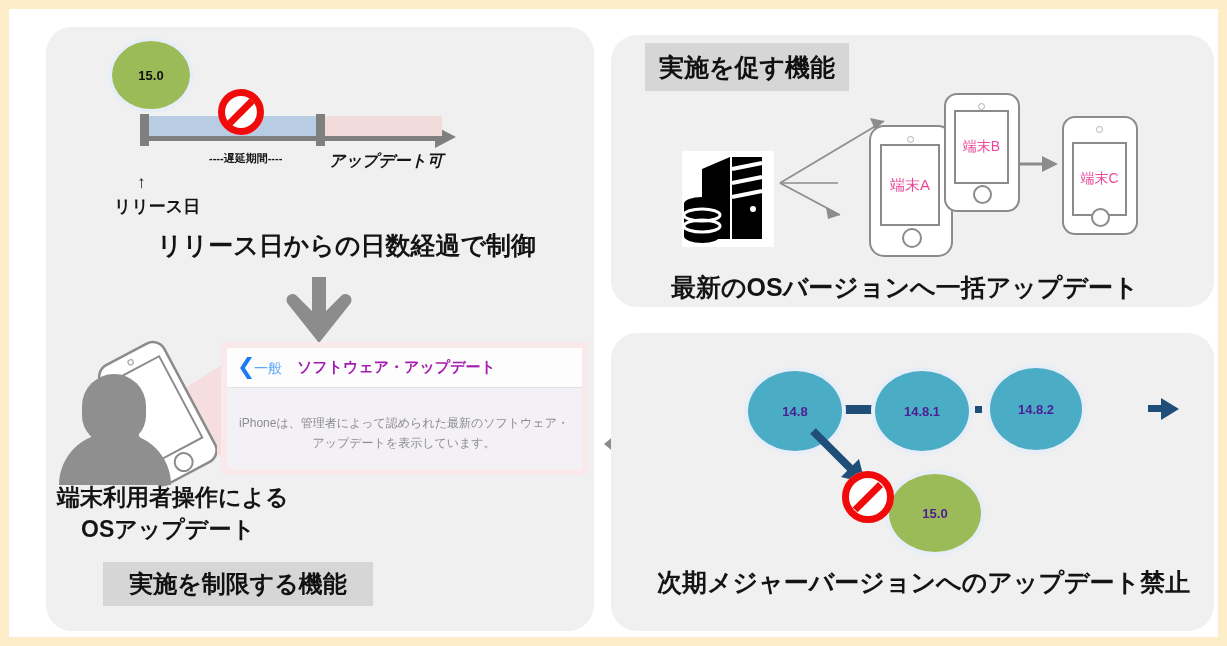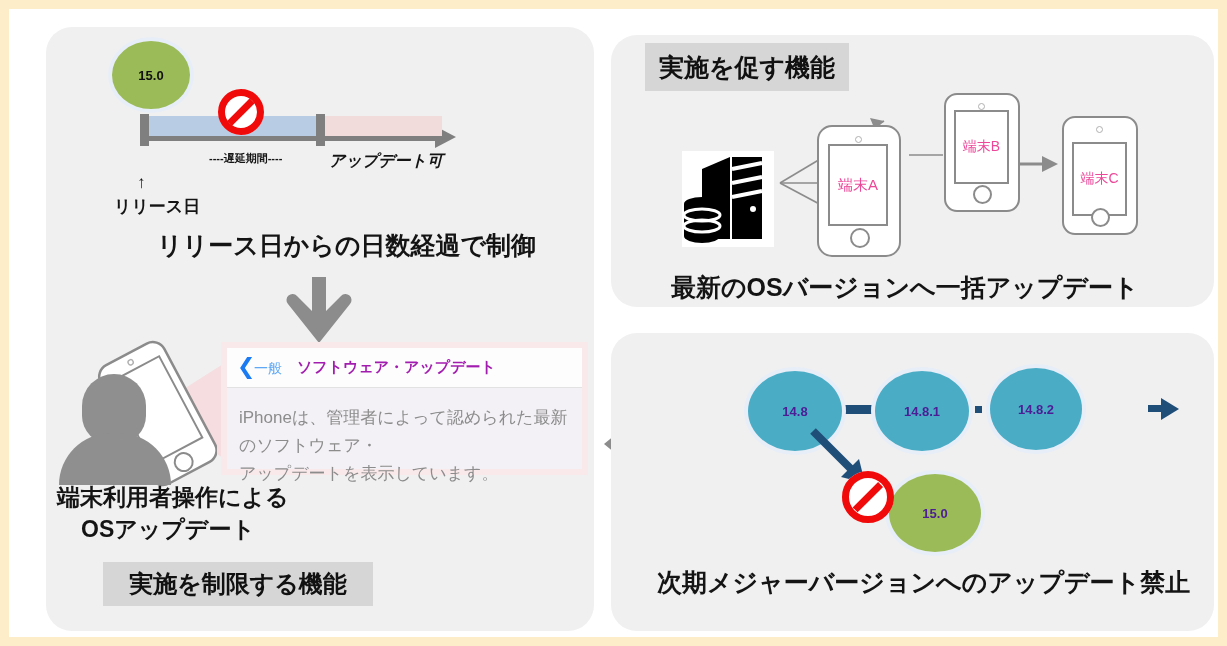--- a/index.html
+++ b/index.html
@@ -55,22 +55,22 @@
   
   #ios-wrap{position:absolute;left:212px;top:333px;width:367px;height:133px;
             background:#fae9ea;padding:6px;box-sizing:border-box;}
   #ios-card{position:absolute;left:218px;top:339px;width:355px;height:121px;background:#f4f1f6;}
   #ios-navbar{position:absolute;left:218px;top:339px;width:355px;height:39px;background:#fdfdfd;
               border-bottom:1px solid #e2e2e2;}
   #ios-back-chevron{position:absolute;left:228px;top:348px;color:#1a7bf2;font-size:22px;
                     font-weight:bold;line-height:20px;}
   #ios-back-label{position:absolute;left:245px;top:351px;color:#5fa8f5;font-size:14px;}
   #ios-title{position:absolute;left:288px;top:349px;color:#a21caf;font-size:15px;font-weight:bold;}
-  #ios-body{position:absolute;left:230px;top:395px;width:330px;color:#8c8c8c;font-size:17px;
-            line-height:1.65;}
+  #ios-body{position:absolute;left:230px;top:405px;width:330px;color:#8c8c8c;font-size:12px;
+            line-height:1.65;text-align:center;}
 
   
   #person-head{position:absolute;left:73px;top:365px;width:64px;height:70px;
       border-radius:34px 34px 30px 30px;background:#8f8f8f;}
   #person-body{position:absolute;left:50px;top:424px;width:112px;height:52px;
       border-radius:52px 52px 0 0;background:#8f8f8f;}
   #pinkbeam{position:absolute;left:140px;top:345px;width:0;height:0;
       border-top:57px solid transparent;border-bottom:57px solid transparent;
       border-right:90px solid #f6dddf;}
   #tilted-phone{position:absolute;left:88px;top:330px;width:120px;height:150px;}
@@ -87,21 +87,21 @@
   #server-icon{position:absolute;left:673px;top:142px;width:92px;height:96px;background:#fff;}
   #lbl-bulk{left:662px;top:262px;font-size:25px;}
 
   .phone{position:absolute;border:2.5px solid #8b8b8b;border-radius:13px;background:#fff;}
   .phone .screen{position:absolute;border:2px solid #8b8b8b;background:#fff;
         display:flex;align-items:center;justify-content:center;
         color:#ec4899;font-weight:normal;text-align:right;}
   .phone .home{position:absolute;border:2px solid #8b8b8b;border-radius:50%;background:#fff;}
   .phone .spk{position:absolute;border:1.5px solid #b0b0b0;border-radius:50%;background:#fff;}
 
-  #phone-a{left:808px;top:116px;width:80px;height:128px;border-radius:15px;}
+  #phone-a{left:860px;top:116px;width:80px;height:128px;border-radius:15px;}
   #phone-a .screen{left:9px;top:17px;width:56px;height:78px;font-size:15px;}
   #phone-a .home{left:31px;top:101px;width:16px;height:16px;}
   #phone-a .spk{left:36px;top:9px;width:5px;height:5px;}
 
   #phone-b{left:935px;top:84px;width:72px;height:115px;}
   #phone-b .screen{left:8px;top:15px;width:51px;height:70px;font-size:14px;}
   #phone-b .home{left:27px;top:90px;width:15px;height:15px;}
   #phone-b .spk{left:32px;top:8px;width:5px;height:5px;}
 
   #phone-c{left:1053px;top:107px;width:72px;height:115px;}

